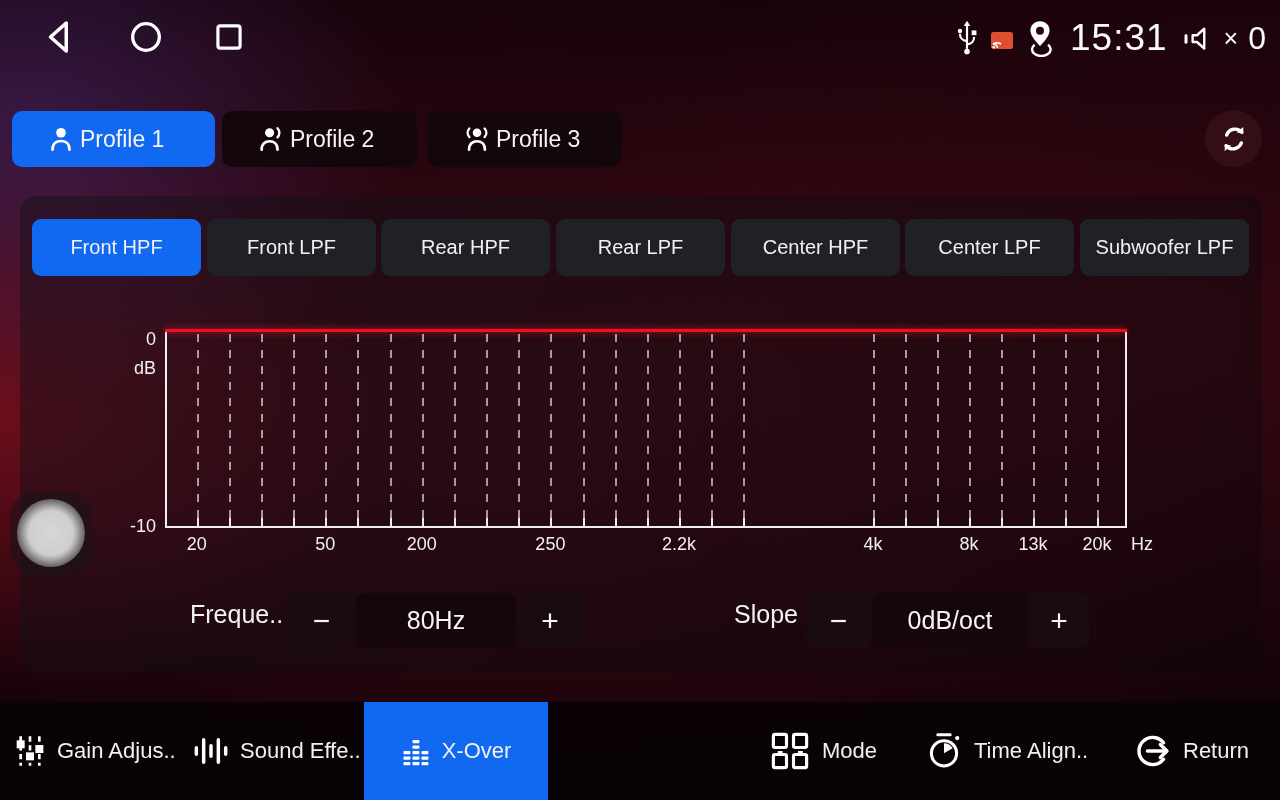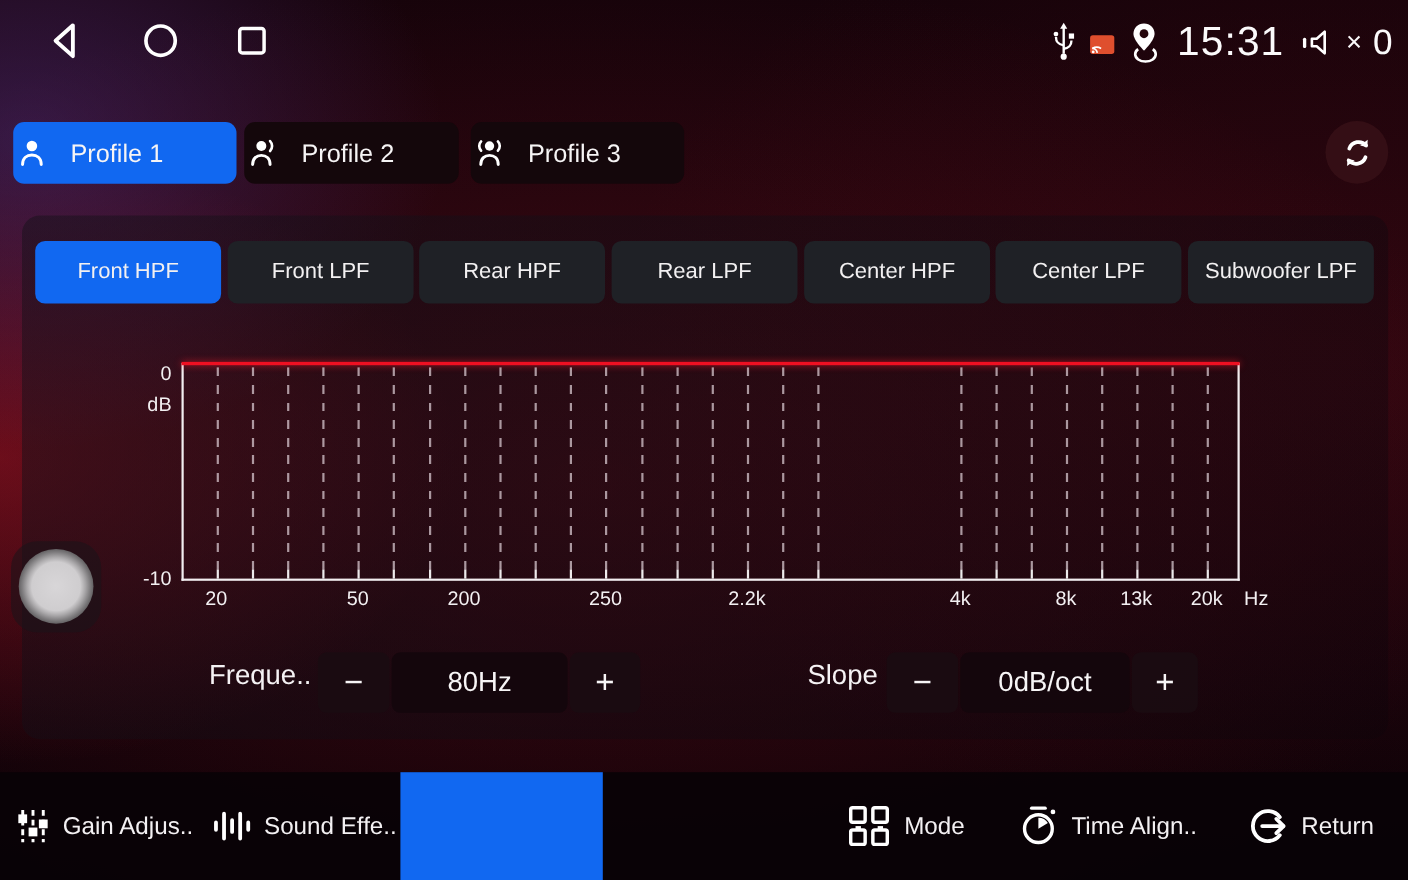--- a/index.html
+++ b/index.html
@@ -19,21 +19,21 @@
 
   
   .status-left{left:40px;top:16px;display:flex;align-items:center;gap:44px;}
   .status-right{right:14px;top:12px;height:52px;display:flex;align-items:center;gap:10px;}
   .time{font-size:37px;color:#fbfafb;letter-spacing:1px;margin:0 4px;}
   .mute-x{font-size:25px;color:#fbfafb;margin-left:2px;}
   .mute-level{font-size:32px;color:#fbfafb;}
 
   
   .profile-btn{top:111px;height:56px;border-radius:10px;display:flex;align-items:center;
-    gap:18px;box-sizing:border-box;background:#14070b;font-size:23px;color:#f6f4f5;}
+    gap:2px;padding-left:32px;box-sizing:border-box;background:#14070b;font-size:23px;color:#f6f4f5;}
   .profile-btn.active{background:var(--accent);}
   .reset-btn{left:1205px;top:110px;width:57px;height:57px;border-radius:50%;
     background:rgba(54,15,22,0.9);display:flex;align-items:center;justify-content:center;}
 
   
   .panel{left:20px;top:196px;width:1242px;height:476px;border-radius:16px;
     background:linear-gradient(135deg,rgba(22,17,26,0.50),rgba(14,4,10,0.42));}
 
   
   .tab{top:219px;height:57px;width:169px;border-radius:9px;background:#1f2126;
@@ -310,20 +310,40 @@
 
     <div class="nav-item" style="left:193px;">
       <span>
         <svg width="36" height="32" viewBox="0 0 26 24">
           <path d="M2 9.5 V14.5 M7.5 3.5 V20.5 M13 8 V16 M18.5 3.5 V20.5 M24 9.5 V14.5" stroke="#fff" stroke-width="2.6" stroke-linecap="round"></path>
         </svg>
       </span>
       <span>Sound Effe..</span>
     </div>
 
+    <div class="nav-item" style="left:364px;width:184px;justify-content:center;">
+      <span>
+        <svg width="30" height="30" viewBox="0 0 24 24">
+          <g fill="#fff">
+            <rect x="2" y="12" width="5.5" height="2.6" rx="0.6"></rect>
+              <rect x="2" y="16.4" width="5.5" height="2.6" rx="0.6"></rect>
+              <rect x="2" y="20.8" width="5.5" height="2.6" rx="0.6"></rect>
+            <rect x="9.2" y="3.2" width="5.5" height="2.6" rx="0.6"></rect>
+              <rect x="9.2" y="7.6" width="5.5" height="2.6" rx="0.6"></rect>
+              <rect x="9.2" y="12" width="5.5" height="2.6" rx="0.6"></rect>
+              <rect x="9.2" y="16.4" width="5.5" height="2.6" rx="0.6"></rect>
+              <rect x="9.2" y="20.8" width="5.5" height="2.6" rx="0.6"></rect>
+            <rect x="16.4" y="12" width="5.5" height="2.6" rx="0.6"></rect>
+              <rect x="16.4" y="16.4" width="5.5" height="2.6" rx="0.6"></rect>
+              <rect x="16.4" y="20.8" width="5.5" height="2.6" rx="0.6"></rect>
+          </g>
+        </svg>
+      </span>
+      <span>X-Over</span>
+    </div>
 
 
     <div class="nav-item" style="left:769px;">
       <span>
         <svg width="42" height="42" viewBox="0 0 24 24">
           <rect x="2.5" y="2.5" width="7.5" height="7.5" rx="1" fill="none" stroke="#fff" stroke-width="1.8"></rect>
           <rect x="14" y="2.5" width="7.5" height="7.5" rx="1" fill="none" stroke="#fff" stroke-width="1.8"></rect>
           <rect x="2.5" y="14" width="7.5" height="7.5" rx="1" fill="none" stroke="#fff" stroke-width="1.8"></rect>
           <rect x="14" y="14" width="7.5" height="7.5" rx="1" fill="none" stroke="#fff" stroke-width="1.8"></rect>
           <rect x="5" y="12" width="2.8" height="2" fill="#fff"></rect>

